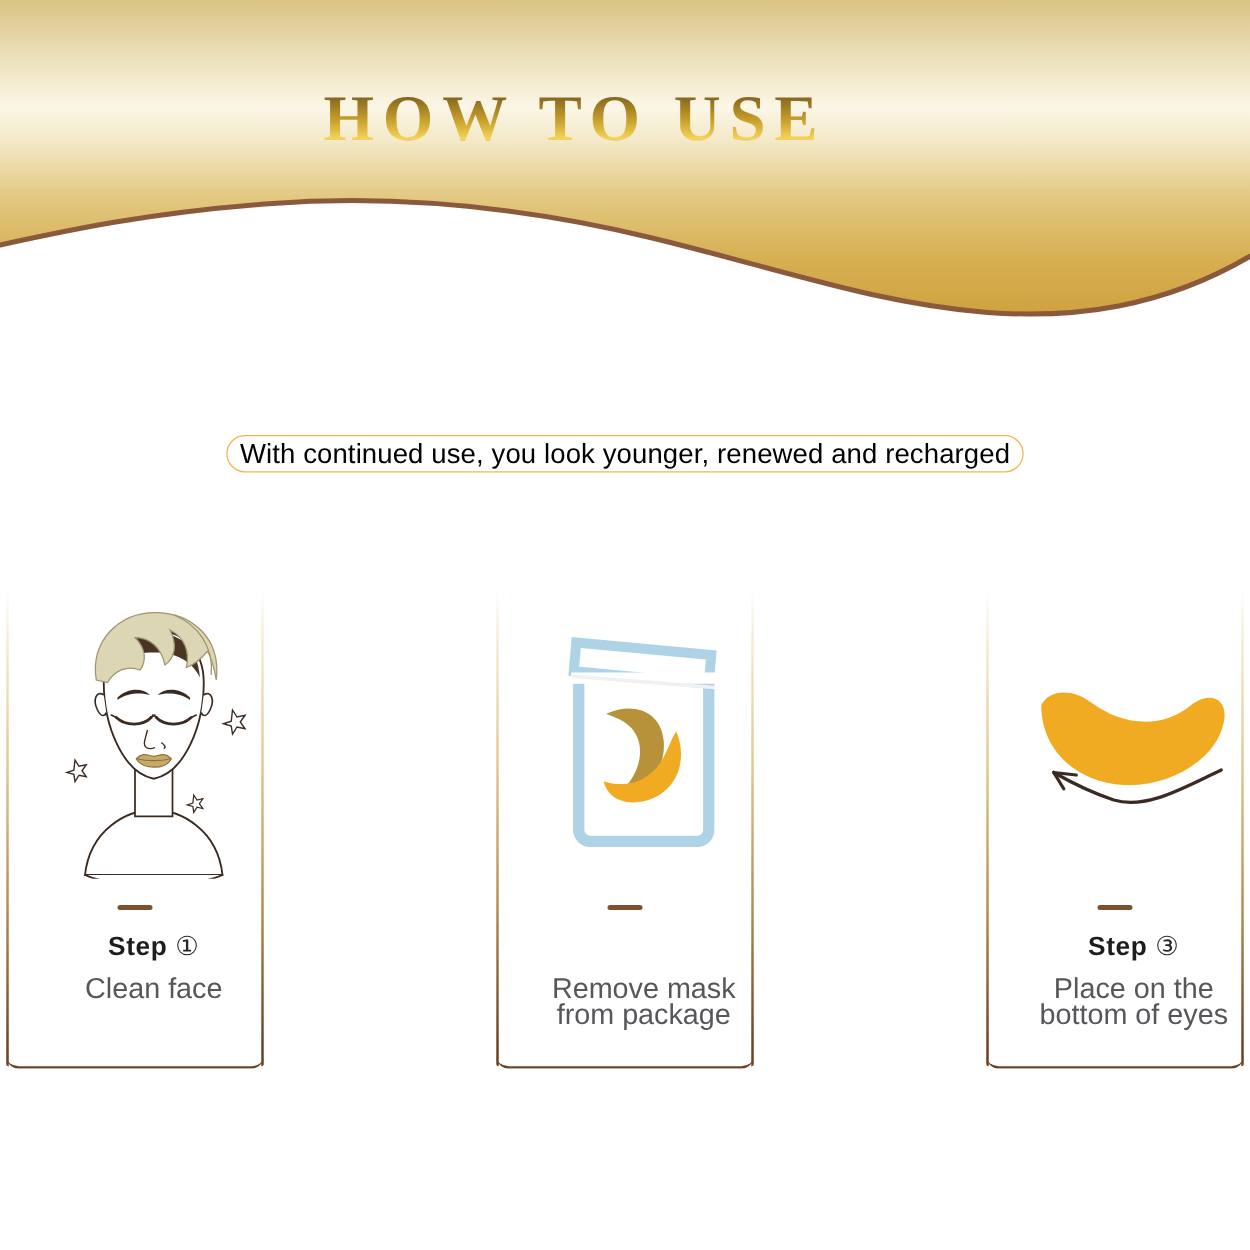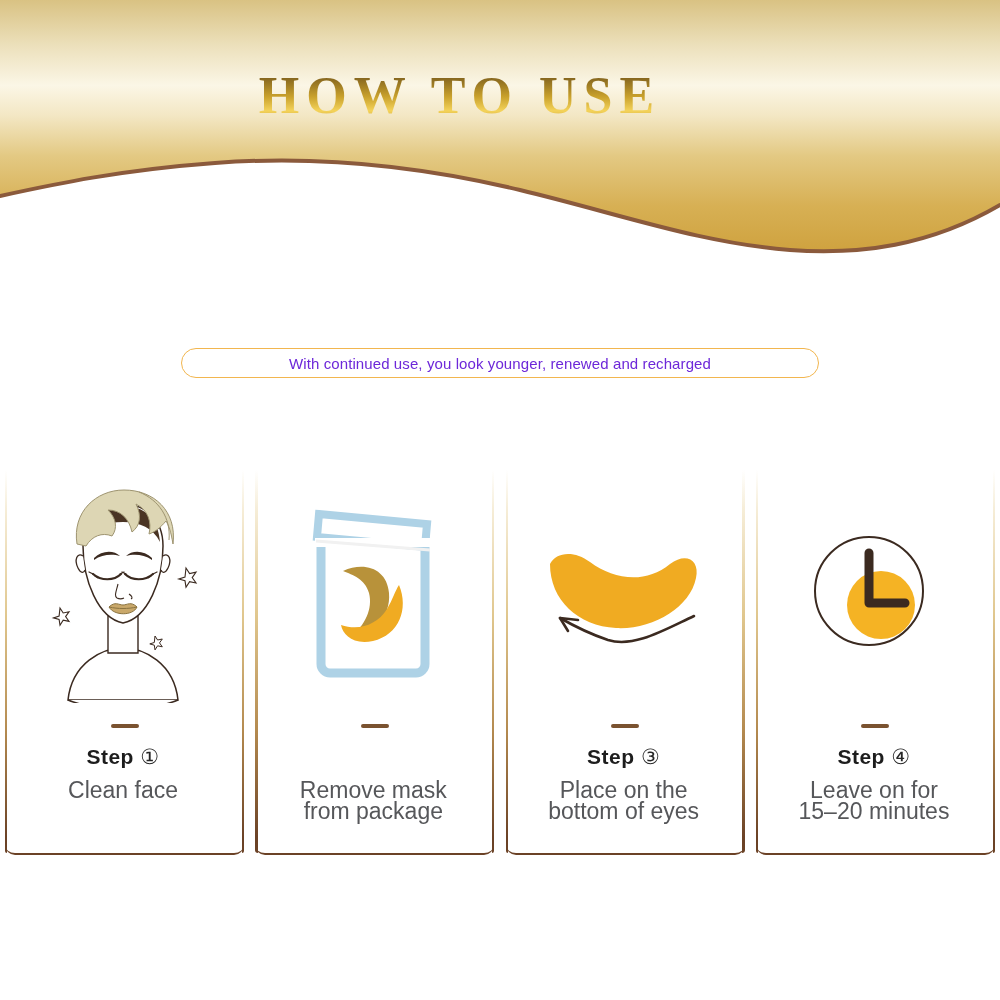--- a/index.html
+++ b/index.html
@@ -35,36 +35,36 @@
   
   .tagline{
     position:absolute;left:181px;top:348px;
     width:638px;height:30px;
     border:1.4px solid #f2b64f;
     border-radius:17px;
     display:flex;align-items:center;justify-content:center;
     box-sizing:border-box;
   }
   .tagline span{
-    font-size:15px;
-    color:#6d28d9;
+    font-size:22px;
+    color:#000000;
     letter-spacing:.1px;
     white-space:nowrap;
   }
 
   
   .cards{
     position:absolute;left:5px;top:470px;
     width:990px;height:385px;
     display:flex;
     justify-content:space-between;
   }
   .card{
     position:relative;
-    width:239px;height:385px;
+    width:206px;height:385px;
     box-sizing:border-box;
     border-bottom:2.5px solid #6b4226;
     border-bottom-left-radius:10px;
     border-bottom-right-radius:10px;
   }
   
   .card .edge{
     position:absolute;top:0;bottom:0;width:2.2px;
     background:linear-gradient(180deg,
       rgba(255,255,255,0) 0%,
@@ -230,32 +230,14 @@
     </div>
     <div class="dash"></div>
     <div class="step-label">
       <span>Step</span>
       <span class="num">③</span>
     </div>
     <div class="step-desc">Place on the
 bottom of eyes</div>
   </div>
 
-  <div class="card">
-    <div class="edge left"></div>
-    <div class="edge right"></div>
-    <div class="art">
-      <svg width="125" height="125" viewBox="0 0 125 125">
-        <circle cx="58" cy="58" r="54" fill="#ffffff" stroke="#3b2a20" stroke-width="2"></circle>
-        <circle cx="70" cy="72" r="34" fill="#f5b324"></circle>
-        <path d="M58,20 L58,70 L94,70" fill="none" stroke="#3b2a20" stroke-width="9" stroke-linecap="round" stroke-linejoin="round"></path>
-      </svg>
-    </div>
-    <div class="dash"></div>
-    <div class="step-label">
-      <span>Step</span>
-      <span class="num">④</span>
-    </div>
-    <div class="step-desc">Leave on for
-15–20 minutes</div>
-  </div>
 
 </div>
 
 </body></html>

